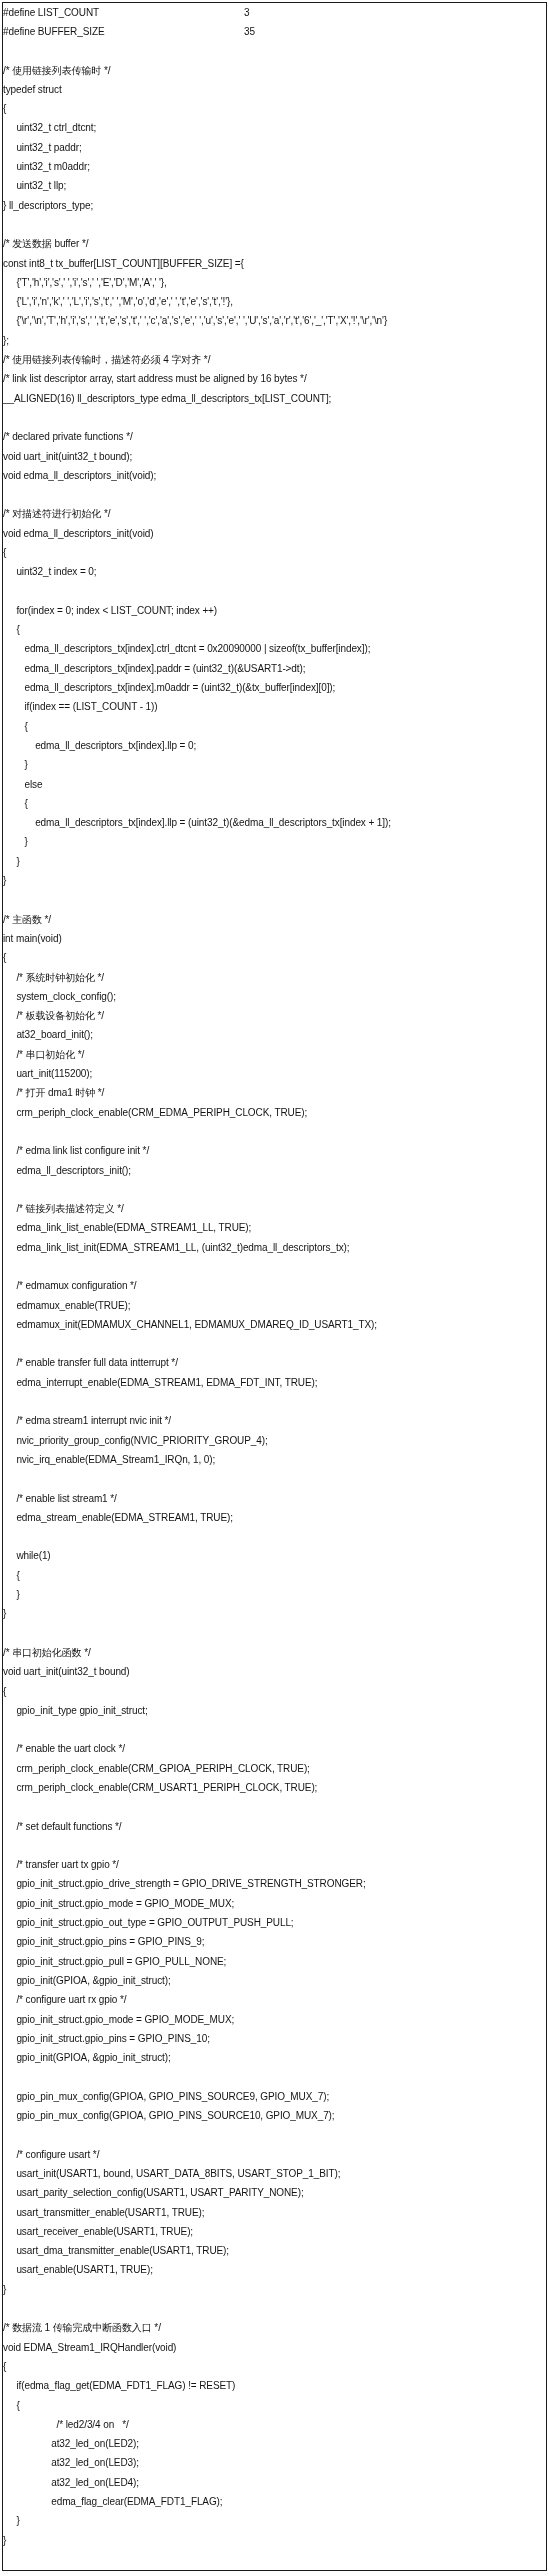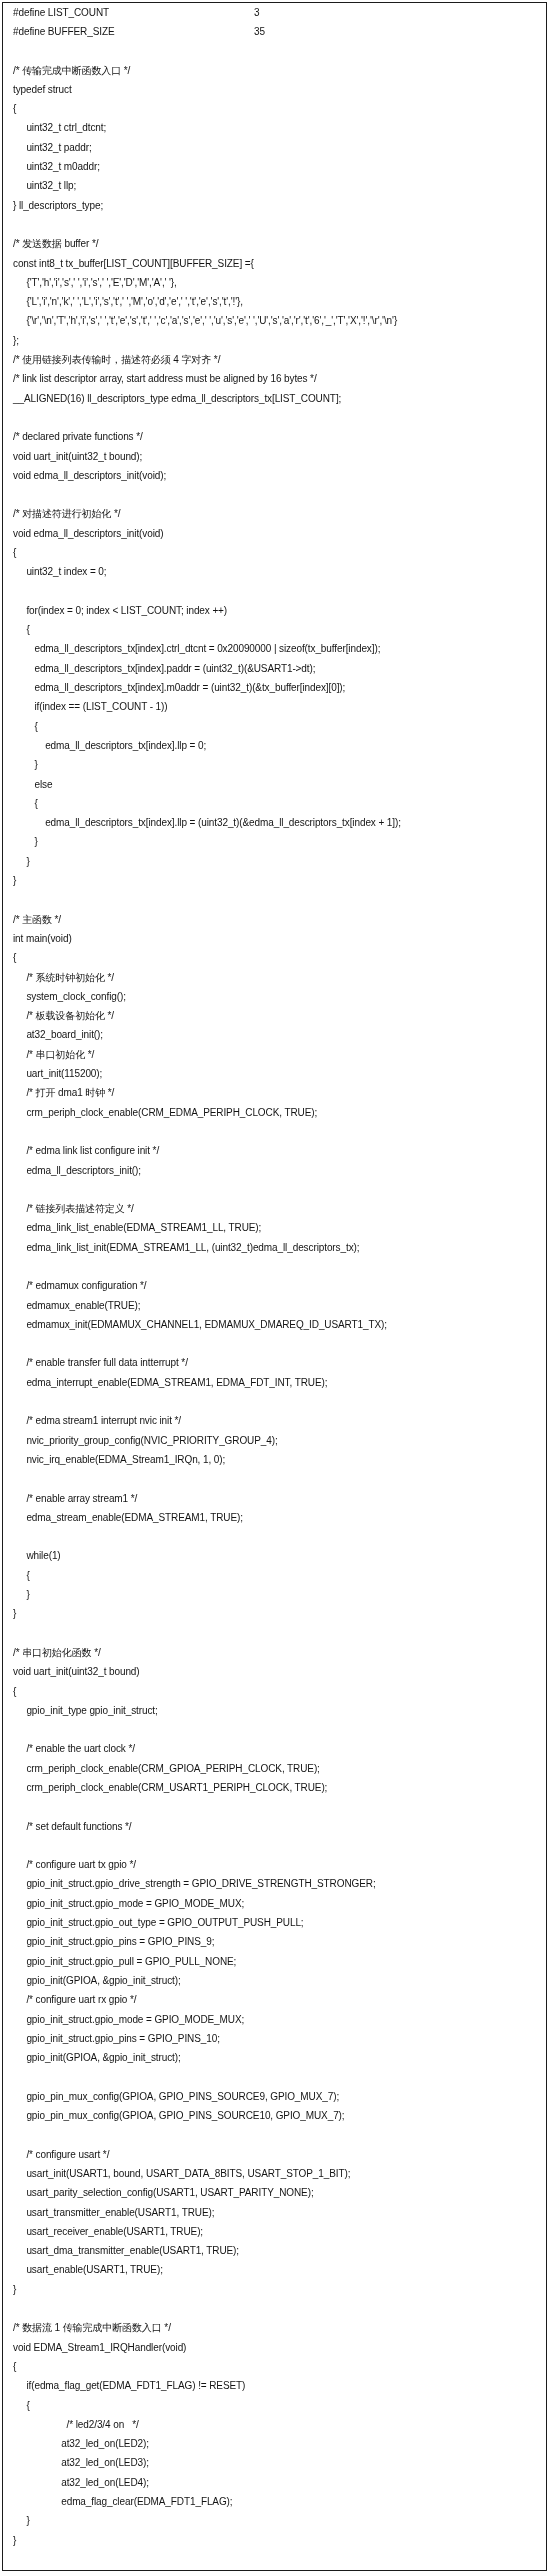--- a/index.html
+++ b/index.html
@@ -7,42 +7,42 @@
     width:549px;height:2576px;position:relative;background:#ffffff;
     overflow:hidden;
     font-family:"Liberation Sans","DejaVu Sans",sans-serif;
   }
   .page-border{
     position:absolute;left:2px;top:2px;width:545px;height:2569px;
     border:1.3px solid #1b1b1b;box-sizing:border-box;background:#ffffff;
   }
   .code{
     position:absolute;left:0;top:2.7px;width:469px;
-    padding-left:13px;box-sizing:border-box;
+    padding-left:3px;box-sizing:border-box;
     color:#141414;font-size:10px;font-weight:500;letter-spacing:-0.1px;
   }
   .ln{
     position:relative;height:19.3px;line-height:19.3px;
     white-space:pre;overflow:visible;
   }
   .code-text{white-space:pre;}
   .val{
     position:absolute;left:241px;top:0;white-space:pre;
   }
 </style>
 </head>
 <body>
 
 <div class="page-border"></div>
 
 <div class="code">
     <div class="ln"><span class="code-text">#define LIST_COUNT</span><span class="val">3</span></div>
     <div class="ln"><span class="code-text">#define BUFFER_SIZE</span><span class="val">35</span></div>
     <div class="ln"><span class="code-text"></span></div>
-    <div class="ln"><span class="code-text">/* 传输完成中断函数入口 */</span></div>
+    <div class="ln"><span class="code-text">/* 使用链接列表传输时 */</span></div>
     <div class="ln"><span class="code-text">typedef struct</span></div>
     <div class="ln"><span class="code-text">{</span></div>
     <div class="ln"><span class="code-text">     uint32_t ctrl_dtcnt;</span></div>
     <div class="ln"><span class="code-text">     uint32_t paddr;</span></div>
     <div class="ln"><span class="code-text">     uint32_t m0addr;</span></div>
     <div class="ln"><span class="code-text">     uint32_t llp;</span></div>
     <div class="ln"><span class="code-text">} ll_descriptors_type;</span></div>
     <div class="ln"><span class="code-text"></span></div>
     <div class="ln"><span class="code-text">/* 发送数据 buffer */</span></div>
     <div class="ln"><span class="code-text">const int8_t tx_buffer[LIST_COUNT][BUFFER_SIZE] ={</span></div>
@@ -102,40 +102,40 @@
     <div class="ln"><span class="code-text">     edmamux_enable(TRUE);</span></div>
     <div class="ln"><span class="code-text">     edmamux_init(EDMAMUX_CHANNEL1, EDMAMUX_DMAREQ_ID_USART1_TX);</span></div>
     <div class="ln"><span class="code-text"></span></div>
     <div class="ln"><span class="code-text">     /* enable transfer full data intterrupt */</span></div>
     <div class="ln"><span class="code-text">     edma_interrupt_enable(EDMA_STREAM1, EDMA_FDT_INT, TRUE);</span></div>
     <div class="ln"><span class="code-text"></span></div>
     <div class="ln"><span class="code-text">     /* edma stream1 interrupt nvic init */</span></div>
     <div class="ln"><span class="code-text">     nvic_priority_group_config(NVIC_PRIORITY_GROUP_4);</span></div>
     <div class="ln"><span class="code-text">     nvic_irq_enable(EDMA_Stream1_IRQn, 1, 0);</span></div>
     <div class="ln"><span class="code-text"></span></div>
-    <div class="ln"><span class="code-text">     /* enable array stream1 */</span></div>
+    <div class="ln"><span class="code-text">     /* enable list stream1 */</span></div>
     <div class="ln"><span class="code-text">     edma_stream_enable(EDMA_STREAM1, TRUE);</span></div>
     <div class="ln"><span class="code-text"></span></div>
     <div class="ln"><span class="code-text">     while(1)</span></div>
     <div class="ln"><span class="code-text">     {</span></div>
     <div class="ln"><span class="code-text">     }</span></div>
     <div class="ln"><span class="code-text">}</span></div>
     <div class="ln"><span class="code-text"></span></div>
     <div class="ln"><span class="code-text">/* 串口初始化函数 */</span></div>
     <div class="ln"><span class="code-text">void uart_init(uint32_t bound)</span></div>
     <div class="ln"><span class="code-text">{</span></div>
     <div class="ln"><span class="code-text">     gpio_init_type gpio_init_struct;</span></div>
     <div class="ln"><span class="code-text"></span></div>
     <div class="ln"><span class="code-text">     /* enable the uart clock */</span></div>
     <div class="ln"><span class="code-text">     crm_periph_clock_enable(CRM_GPIOA_PERIPH_CLOCK, TRUE);</span></div>
     <div class="ln"><span class="code-text">     crm_periph_clock_enable(CRM_USART1_PERIPH_CLOCK, TRUE);</span></div>
     <div class="ln"><span class="code-text"></span></div>
     <div class="ln"><span class="code-text">     /* set default functions */</span></div>
     <div class="ln"><span class="code-text"></span></div>
-    <div class="ln"><span class="code-text">     /* configure uart tx gpio */</span></div>
+    <div class="ln"><span class="code-text">     /* transfer uart tx gpio */</span></div>
     <div class="ln"><span class="code-text">     gpio_init_struct.gpio_drive_strength = GPIO_DRIVE_STRENGTH_STRONGER;</span></div>
     <div class="ln"><span class="code-text">     gpio_init_struct.gpio_mode = GPIO_MODE_MUX;</span></div>
     <div class="ln"><span class="code-text">     gpio_init_struct.gpio_out_type = GPIO_OUTPUT_PUSH_PULL;</span></div>
     <div class="ln"><span class="code-text">     gpio_init_struct.gpio_pins = GPIO_PINS_9;</span></div>
     <div class="ln"><span class="code-text">     gpio_init_struct.gpio_pull = GPIO_PULL_NONE;</span></div>
     <div class="ln"><span class="code-text">     gpio_init(GPIOA, &amp;gpio_init_struct);</span></div>
     <div class="ln"><span class="code-text">     /* configure uart rx gpio */</span></div>
     <div class="ln"><span class="code-text">     gpio_init_struct.gpio_mode = GPIO_MODE_MUX;</span></div>
     <div class="ln"><span class="code-text">     gpio_init_struct.gpio_pins = GPIO_PINS_10;</span></div>
     <div class="ln"><span class="code-text">     gpio_init(GPIOA, &amp;gpio_init_struct);</span></div>

